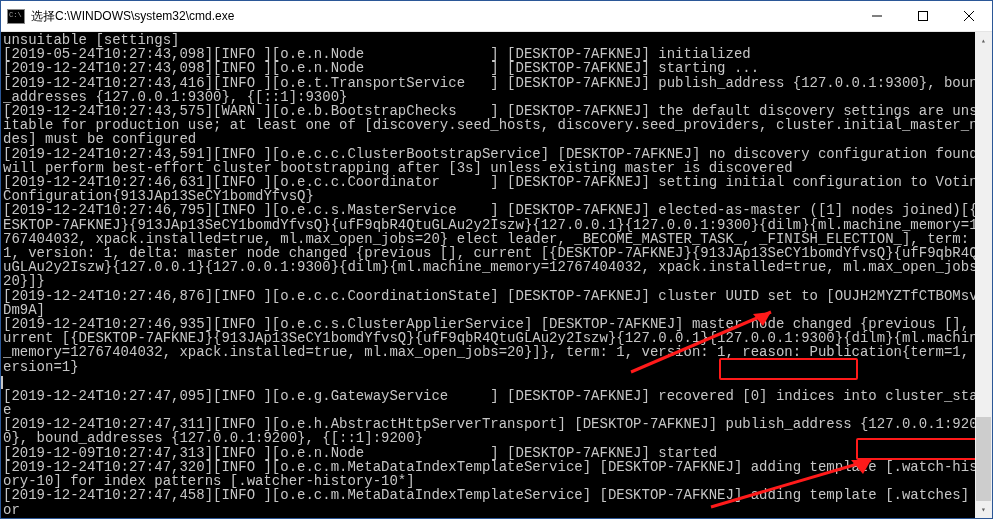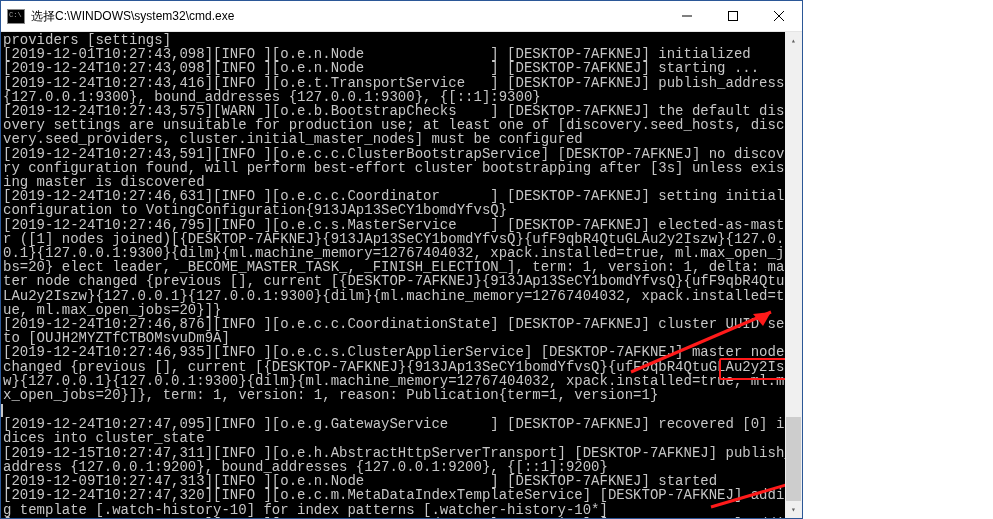--- a/index.html
+++ b/index.html
@@ -1,17 +1,17 @@
 <!DOCTYPE html>
 <html><head>
 <meta charset="utf-8">
 <style>
   html,body{margin:0;padding:0;height:100%;overflow:hidden}
   body{font-family:"NSimSun","SimSun","Courier New",monospace;font-size:14px;background:#fff}
-  .frame{width:803px;height:519px;background:#fff;border:1px solid #2b5797;box-sizing:border-box;display:flex;flex-direction:column;position:relative}
+  .frame{width:993px;height:519px;background:#fff;border:1px solid #2b5797;box-sizing:border-box;display:flex;flex-direction:column;position:relative}
   .titlebar{height:30px;background:#fff;display:flex;align-items:center;border-bottom:1px solid #e5e5e5}
   .sysicon{width:16px;height:13px;margin:0 6px;background:#000;border:1px solid #888;position:relative;display:inline-block}
   .sysicon::after{content:"C:\\";color:#aaa;font-size:7px;position:absolute;top:1px;left:1px}
   .title{flex:1;font-family:"Microsoft YaHei","SimSun",sans-serif;font-size:12px;color:#000}
   .btns{display:flex}
   .btn{width:46px;height:30px;display:flex;align-items:center;justify-content:center;color:#000;font-family:Arial}
   .btn svg{width:10px;height:10px}
   .btn-min svg line,.btn-max svg rect,.btn-x svg line{stroke:#000;stroke-width:1}
   .client{flex:1;background:#000;color:#c6c6c6;position:relative;overflow:hidden}
   .scrollbar{position:absolute;right:0;top:0;bottom:0;width:17px;background:#f0f0f0;display:flex;flex-direction:column}
@@ -48,33 +48,33 @@
       <div class="btn btn-x">
         <svg viewBox="0 0 10 10">
             <line x1="0" y1="0" x2="10" y2="10"></line>
             <line x1="10" y1="0" x2="0" y2="10"></line>
           </svg>
       </div>
     </div>
   </div>
 
   <div class="client">
-    <div class="term"><span>providers [settings]</span>
-<span>[2019-12-01T10:27:43,098][INFO ][o.e.n.Node               ] [DESKTOP-7AFKNEJ] initialized</span>
+    <div class="term"><span>unsuitable [settings]</span>
+<span>[2019-05-24T10:27:43,098][INFO ][o.e.n.Node               ] [DESKTOP-7AFKNEJ] initialized</span>
 <span>[2019-12-24T10:27:43,098][INFO ][o.e.n.Node               ] [DESKTOP-7AFKNEJ] starting ...</span>
 <span>[2019-12-24T10:27:43,416][INFO ][o.e.t.TransportService   ] [DESKTOP-7AFKNEJ] publish_address {127.0.0.1:9300}, bound_addresses {127.0.0.1:9300}, {[::1]:9300}</span>
 <span>[2019-12-24T10:27:43,575][WARN ][o.e.b.BootstrapChecks    ] [DESKTOP-7AFKNEJ] the default discovery settings are unsuitable for production use; at least one of [discovery.seed_hosts, discovery.seed_providers, cluster.initial_master_nodes] must be configured</span>
 <span>[2019-12-24T10:27:43,591][INFO ][o.e.c.c.ClusterBootstrapService] [DESKTOP-7AFKNEJ] no discovery configuration found, will perform best-effort cluster bootstrapping after [3s] unless existing master is discovered</span>
 <span>[2019-12-24T10:27:46,631][INFO ][o.e.c.c.Coordinator      ] [DESKTOP-7AFKNEJ] setting initial configuration to VotingConfiguration{913JAp13SeCY1bomdYfvsQ}</span>
 <span>[2019-12-24T10:27:46,795][INFO ][o.e.c.s.MasterService    ] [DESKTOP-7AFKNEJ] elected-as-master ([1] nodes joined)[{DESKTOP-7AFKNEJ}{913JAp13SeCY1bomdYfvsQ}{ufF9qbR4QtuGLAu2y2Iszw}{127.0.0.1}{127.0.0.1:9300}{dilm}{ml.machine_memory=12767404032, xpack.installed=true, ml.max_open_jobs=20} elect leader, _BECOME_MASTER_TASK_, _FINISH_ELECTION_], term: 1, version: 1, delta: master node changed {previous [], current [{DESKTOP-7AFKNEJ}{913JAp13SeCY1bomdYfvsQ}{ufF9qbR4QtuGLAu2y2Iszw}{127.0.0.1}{127.0.0.1:9300}{dilm}{ml.machine_memory=12767404032, xpack.installed=true, ml.max_open_jobs=20}]}</span>
 <span>[2019-12-24T10:27:46,876][INFO ][o.e.c.c.CoordinationState] [DESKTOP-7AFKNEJ] cluster UUID set to [OUJH2MYZTfCTBOMsvuDm9A]</span>
 <span>[2019-12-24T10:27:46,935][INFO ][o.e.c.s.ClusterApplierService] [DESKTOP-7AFKNEJ] master node changed {previous [], current [{DESKTOP-7AFKNEJ}{913JAp13SeCY1bomdYfvsQ}{ufF9qbR4QtuGLAu2y2Iszw}{127.0.0.1}{127.0.0.1:9300}{dilm}{ml.machine_memory=12767404032, xpack.installed=true, ml.max_open_jobs=20}]}, term: 1, version: 1, reason: Publication{term=1, version=1}</span>
 <span></span><span class="cursorblk"></span>
 <span>[2019-12-24T10:27:47,095][INFO ][o.e.g.GatewayService     ] [DESKTOP-7AFKNEJ] recovered [0] indices into cluster_state</span>
-<span>[2019-12-15T10:27:47,311][INFO ][o.e.h.AbstractHttpServerTransport] [DESKTOP-7AFKNEJ] publish_address {127.0.0.1:9200}, bound_addresses {127.0.0.1:9200}, {[::1]:9200}</span>
+<span>[2019-12-24T10:27:47,311][INFO ][o.e.h.AbstractHttpServerTransport] [DESKTOP-7AFKNEJ] publish_address {127.0.0.1:9200}, bound_addresses {127.0.0.1:9200}, {[::1]:9200}</span>
 <span>[2019-12-09T10:27:47,313][INFO ][o.e.n.Node               ] [DESKTOP-7AFKNEJ] started</span>
 <span>[2019-12-24T10:27:47,320][INFO ][o.e.c.m.MetaDataIndexTemplateService] [DESKTOP-7AFKNEJ] adding template [.watch-history-10] for index patterns [.watcher-history-10*]</span>
 <span>[2019-12-24T10:27:47,458][INFO ][o.e.c.m.MetaDataIndexTemplateService] [DESKTOP-7AFKNEJ] adding template [.watches] for</span></div>
 
     <div class="hl-box hl1" title="127.0.0.1:9300"></div>
     <div class="hl-box hl2" title="{127.0.0.1:9200}"></div>
 
     <div class="arrow" style="left:620px;top:270px;width:180px;height:80px">
       <svg width="180" height="80">
         <line x1="10" y1="70" x2="150" y2="10"></line>

